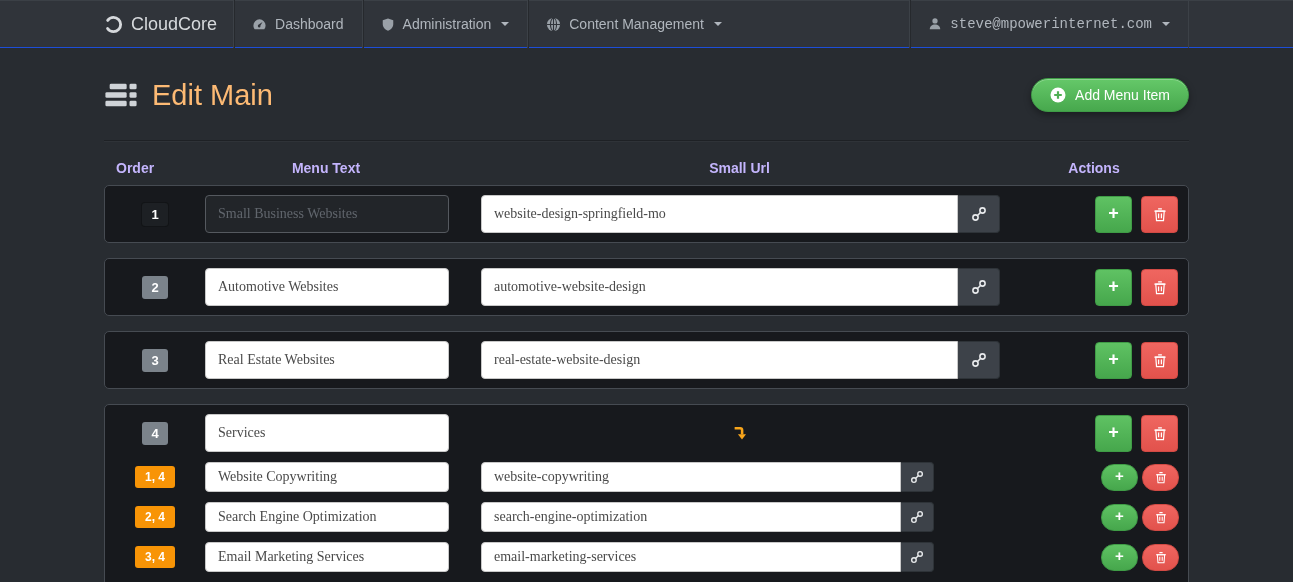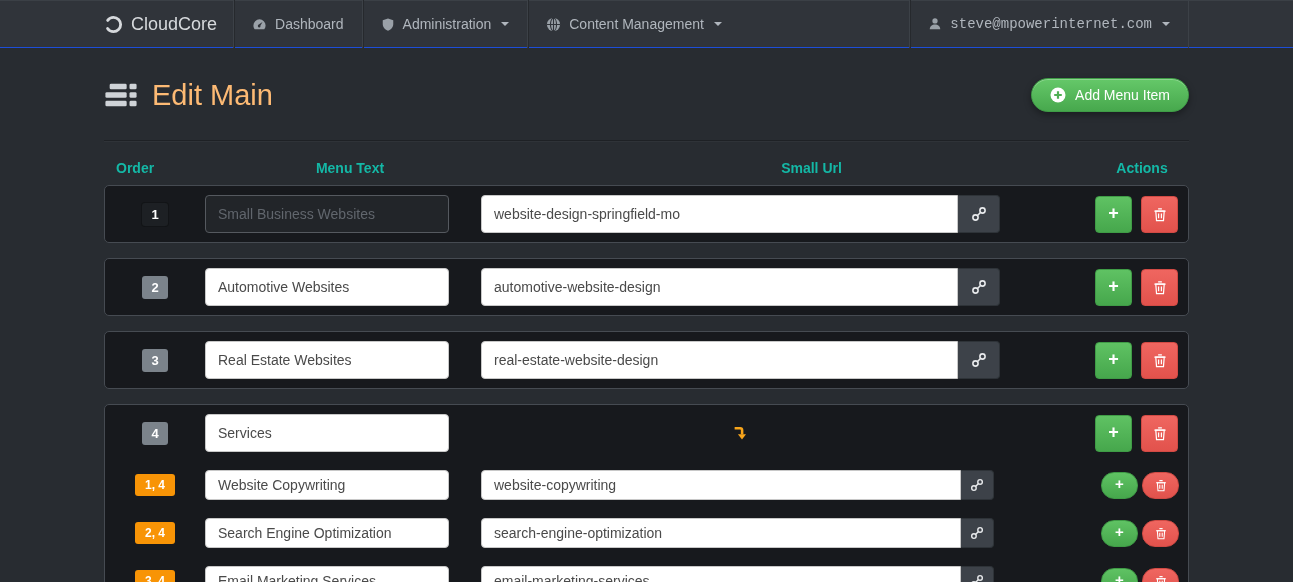--- a/index.html
+++ b/index.html
@@ -62,21 +62,21 @@
     border-top:1px solid #1e2125;
     box-shadow:0 1px 0 #2f3338;
   }
 
   
   .row-grid {
     display:grid;
     grid-template-columns:100px 244px 32px 519px 1fr;
     align-items:center;
   }
-  .thead { margin-top:10px; padding:9px 0; font-weight:bold; font-size:14px; color:#14b8a6;gap:24px; }
+  .thead { margin-top:10px; padding:9px 0; font-weight:bold; font-size:14px; color:#c4b5fd; }
   .thead .h-order { padding-left:12px; }
   .thead .h-menu, .thead .h-target { text-align:center; }
   .thead .h-actions { text-align:center; }
 
   .panel {
     background:#17191d; border:1px solid #464b52; border-radius:5px;
     margin-bottom:15px; padding:9px 0;
   }
   .panel.group { padding-bottom:12px; }
 
@@ -84,21 +84,21 @@
   .badge {
     background:#7b838b; color:#fff; font-weight:bold; font-size:13px;
     padding:5px 9px; border-radius:3px; line-height:1;
   }
   .badge.dark { background:#1d2024; box-shadow:0 0 0 1px #121417; }
   .badge.orange { background:#f89406; font-size:12px; padding:5px 10px; }
 
   input.txt {
     width:244px; height:38px; border:1px solid #c8c8c8; border-radius:4px;
     background:#fff; color:#4a4a4a; font-size:14px; padding:0 12px;
-    font-family:Liberation Sans, sans-serif; outline:none;
+    font-family:Liberation Serif, serif; outline:none;
   }
   input.txt.editing {
     background:#222529; border:1px solid #55595f; color:#61666d;
   }
   .target-group { display:flex; }
   .target-group input.txt { width:477px; border-radius:4px 0 0 4px; }
   .addon {
     width:42px; height:38px; background:#3d4249; border:1px solid #2e3338;
     border-left:none; border-radius:0 4px 4px 0;
     display:flex; align-items:center; justify-content:center;
@@ -109,23 +109,23 @@
   .actions-cell { display:flex; gap:9px; justify-self:end; margin-right:10px; }
   .btn-sq {
     width:37px; height:37px; border-radius:4px; border:1px solid transparent;
     display:flex; align-items:center; justify-content:center;
     color:#fff; cursor:pointer; font-size:18px; font-weight:bold;
   }
   .btn-green { background:linear-gradient(#5fc263,#46a74c); border-color:#3f9c46; }
   .btn-red   { background:linear-gradient(#ef6660,#e2524c); border-color:#d14a44; }
 
   
-  .sub-row { margin-top:18px; }
+  .sub-row { margin-top:10px; }
   .sub-row input.txt { height:30px; font-size:14px; width:244px; }
-  .sub-row .target-group input.txt { width:480px; }
+  .sub-row .target-group input.txt { width:420px; }
   .sub-row .addon { width:33px; height:30px; }
   .sub-row .actions-cell { gap:4px; margin-right:9px; }
   .sub-row .btn-sq { width:37px; height:27px; border-radius:13px; font-size:15px; }
   .plus-glyph { line-height:0; margin-top:-2px; }
 </style>
 </head>
 <body>
 
 <div class="navbar">
   <div class="container">

